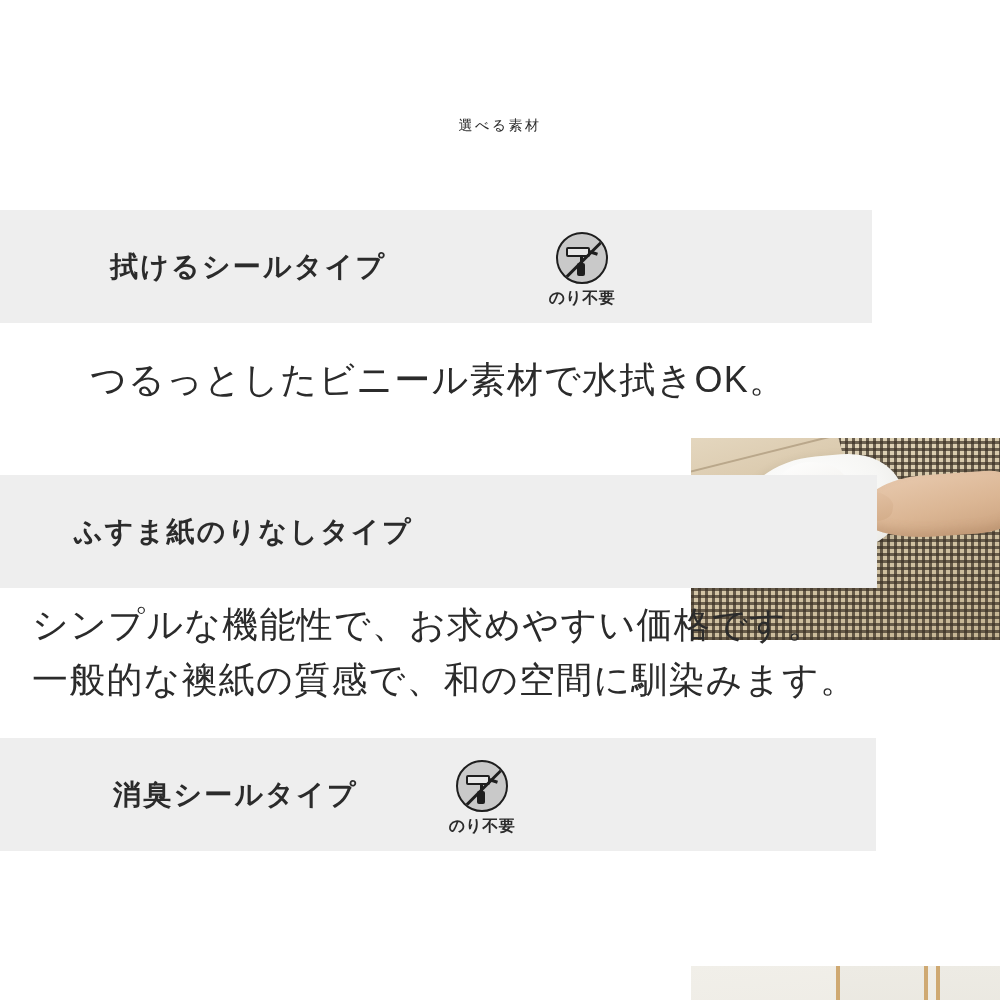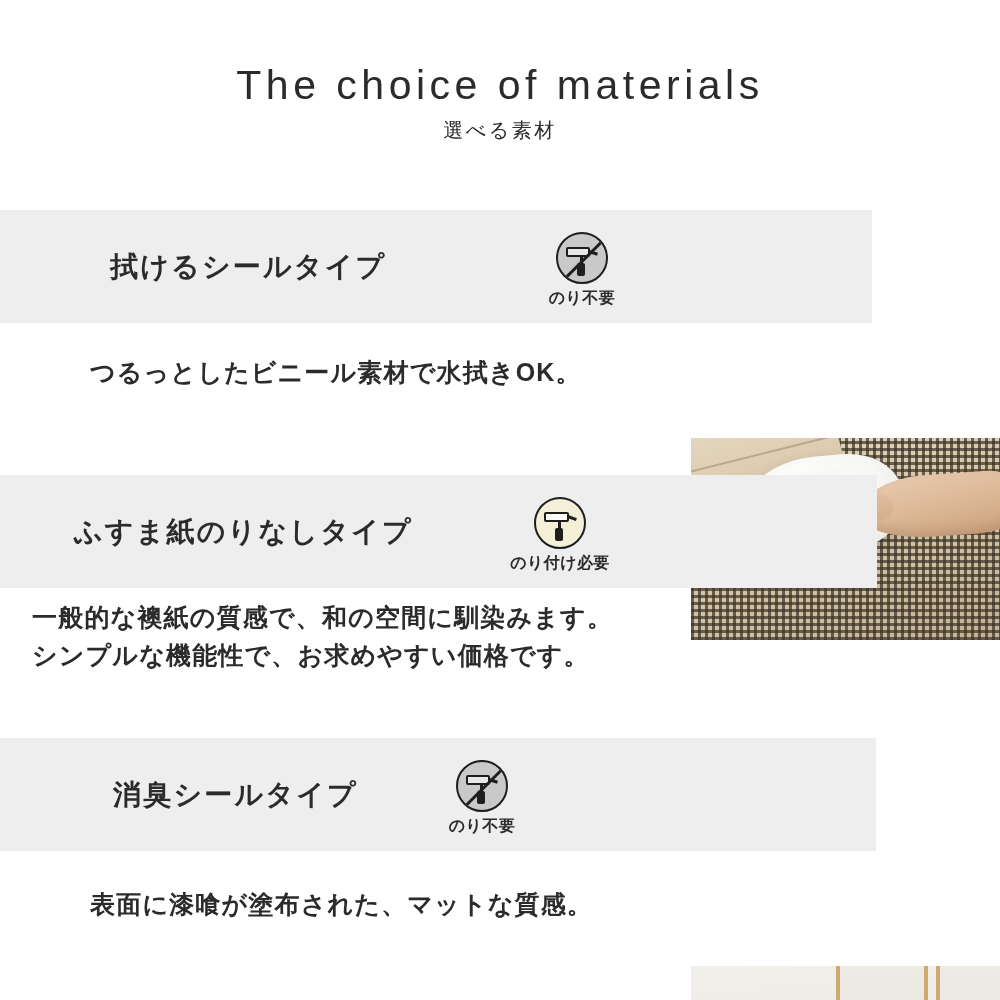--- a/index.html
+++ b/index.html
@@ -32,21 +32,21 @@
     top: 62px; left: 0; width: 1000px;
     font-size: 41px;
     letter-spacing: 4.5px;
     color: #2b2b2b;
     font-weight: 400;
     white-space: nowrap;
   }
   .header-sub {
     position: absolute;
     top: 117px; left: 0; width: 1000px;
-    font-size: 20px;
+    font-size: 14px;
     letter-spacing: 2.5px;
     color: #2b2b2b;
     font-weight: 400;
   }
 
   
   .section { position: absolute; left: 0; width: 1000px; }
   #section-1 { top: 205px; height: 245px; }
   #section-2 { top: 470px; height: 245px; }
   #section-3 { top: 733px; height: 245px; padding-left: 28px; }
@@ -238,24 +238,24 @@
     left: -6px; top: 24px;
     width: 72px; height: 2.5px;
     background: #2b2b2b;
     transform: rotate(-42deg);
   }
 
   
   .desc {
     position: absolute;
     color: #2b2b2b;
-    font-size: 25px;
+    font-size: 36px;
     letter-spacing: 1.2px;
     line-height: 1.52;
-    font-weight: 700;
+    font-weight: 400;
     white-space: nowrap;
   }
   #section-1 .desc { top: 148px; left: 90px; }
   #section-2 .desc { top: 128px; left: 32px; }
   #section-3 .desc { top: 152px; left: 90px; }
   .desc-line { display: block; }
 
   
   .photo {
     position: absolute;
@@ -353,21 +353,20 @@
   }
   #fusuma-a { left: 145px; width: 92px; }
   #fusuma-b { left: 245px; width: 92px; }
 </style>
 </head>
 <body>
 
 <div class="page">
 
   <div class="header">
-    <div class="header-title">The choice of materials</div>
     <div class="header-sub">選べる素材</div>
   </div>
 
   <div class="section" id="section-1">
     <div class="band"></div>
     <div class="band-title">拭けるシールタイプ</div>
 
     <div class="badges">
       <div class="badge">
         <div class="badge-glyph">
@@ -396,37 +395,24 @@
       <div class="towel-fold-b"></div>
       <div class="hand"></div>
       <div class="thumb"></div>
     </div>
   </div>
 
   <div class="section" id="section-2">
     <div class="band"></div>
     <div class="band-title">ふすま紙のりなしタイプ</div>
 
-    <div class="badges">
-      <div class="badge">
-        <div class="badge-glyph">
-          <div class="icon-glue">
-            <div class="roller-head"></div>
-            <div class="roller-arm"></div>
-            <div class="roller-stem"></div>
-            <div class="roller-handle"></div>
-          </div>
-        </div>
-        <div class="badge-caption">のり付け必要</div>
-      </div>
-    </div>
 
     <div class="desc">
+      <span class="desc-line">シンプルな機能性で、お求めやすい価格です。</span>
       <span class="desc-line">一般的な襖紙の質感で、和の空間に馴染みます。</span>
-      <span class="desc-line">シンプルな機能性で、お求めやすい価格です。</span>
     </div>
 
     <div class="photo" id="photo-2">
       <div class="wall"></div>
       <div class="fusuma" id="fusuma-a">
         
       </div>
       <div class="fusuma" id="fusuma-b">
         
       </div>
@@ -446,19 +432,16 @@
             <div class="roller-arm"></div>
             <div class="roller-stem"></div>
             <div class="roller-handle"></div>
             <div class="slash"></div>
           </div>
         </div>
         <div class="badge-caption">のり不要</div>
       </div>
     </div>
 
-    <div class="desc">
-      <span class="desc-line">表面に漆喰が塗布された、マットな質感。</span>
-    </div>
 
   </div>
 
 </div>
 
 </body></html>

